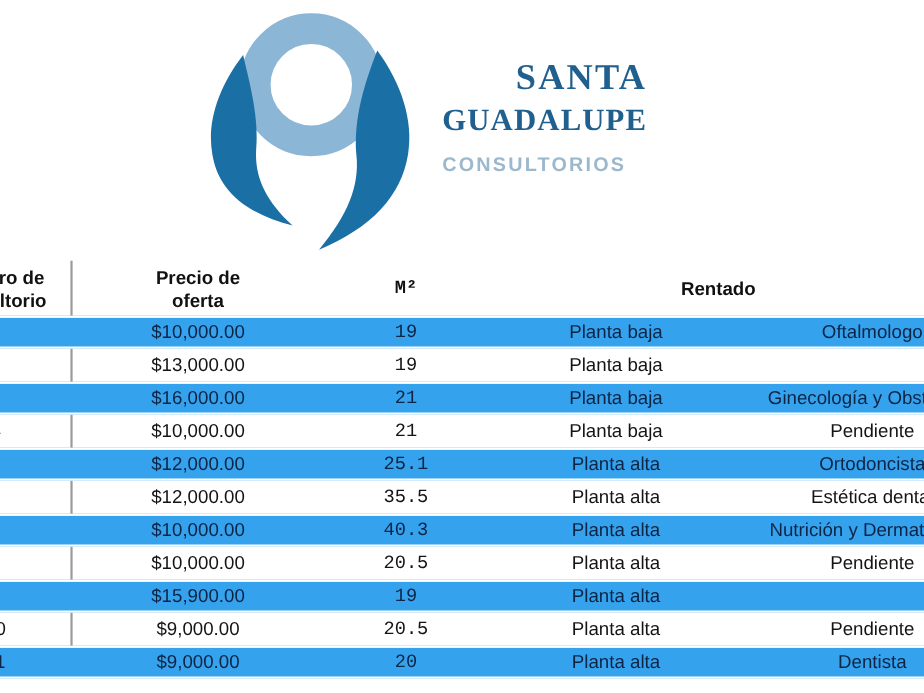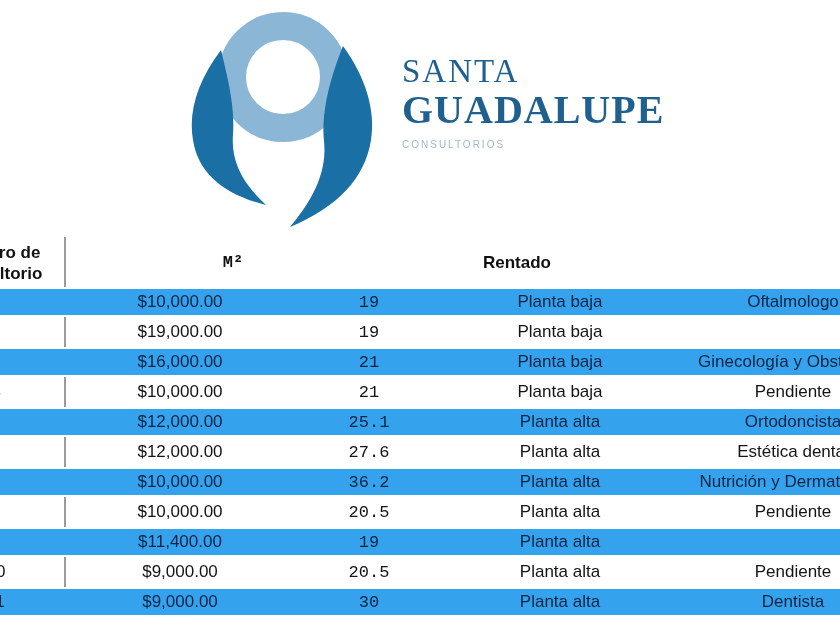--- a/index.html
+++ b/index.html
@@ -5,23 +5,23 @@
   html,body{margin:0;padding:0;}
   body{
     width:840px;height:630px;overflow:hidden;background:#ffffff;position:relative;
     font-family:"Liberation Sans",sans-serif;
   }
   .stage{position:absolute;inset:0;width:840px;height:630px;overflow:hidden;background:#fff;}
 
   
   .logo-svg{position:absolute;left:0;top:0;width:420px;height:235px;}
   .wordmark{position:absolute;left:402px;top:54px;color:var(--brand-title);}
-  .wm1{font-family:"Liberation Serif",serif;font-weight:normal;font-size:33px;line-height:34px;letter-spacing:2px;}
-  .wm2{font-family:"Liberation Serif",serif;font-weight:bold;font-size:40px;line-height:40px;letter-spacing:1px;margin-top:2px;}
-  .wm3{font-size:10px;letter-spacing:2px;color:var(--brand-subtitle);margin-top:9px;}
+  .wm1{font-family:"Liberation Serif",serif;font-weight:bold;font-size:33px;line-height:34px;letter-spacing:2px;text-align:right;}
+  .wm2{font-family:"Liberation Serif",serif;font-weight:bold;font-size:28px;line-height:40px;letter-spacing:1px;margin-top:2px;}
+  .wm3{font-size:18px;letter-spacing:2px;color:var(--brand-subtitle);margin-top:9px;font-weight:bold;}
 
   
   .divider{position:absolute;left:64px;top:237px;width:2px;height:376px;background:var(--divider);}
 
   
   .tablewrap{position:absolute;left:-120px;top:238px;width:1076px;}
   .thead{display:flex;height:49px;align-items:center;font-weight:bold;font-size:17px;color:#111;}
   .tbody{display:block;}
   .row{display:flex;height:30px;align-items:center;font-size:17px;color:var(--row-text);box-sizing:border-box;}
   .row.band{
@@ -56,35 +56,39 @@
   </div>
 
   <div class="divider"></div>
 
   <div class="tablewrap">
     <div class="thead">
       <div class="cell c1 two">
         <span>Número de</span>
         <span>consultorio</span>
       </div>
+      <div class="cell c2 two">
+        <span>Precio de</span>
+        <span>oferta</span>
+      </div>
       <div class="cell c3">M²</div>
       <div class="cell c5">Rentado</div>
     </div>
     <div class="tbody">
   <div class="row band">
     <div class="cell c1">1</div>
     <div class="cell c2">$10,000.00</div>
     <div class="cell c3">19</div>
     <div class="cell c4">Planta baja</div>
     <div class="cell c5">Oftalmologo</div>
   </div>
 
   <div class="row">
     <div class="cell c1">2</div>
-    <div class="cell c2">$19,000.00</div>
+    <div class="cell c2">$13,000.00</div>
     <div class="cell c3">19</div>
     <div class="cell c4">Planta baja</div>
     <div class="cell c5"></div>
   </div>
 
   <div class="row band">
     <div class="cell c1">3</div>
     <div class="cell c2">$16,000.00</div>
     <div class="cell c3">21</div>
     <div class="cell c4">Planta baja</div>
@@ -103,60 +107,60 @@
     <div class="cell c1">5</div>
     <div class="cell c2">$12,000.00</div>
     <div class="cell c3">25.1</div>
     <div class="cell c4">Planta alta</div>
     <div class="cell c5">Ortodoncista</div>
   </div>
 
   <div class="row">
     <div class="cell c1">6</div>
     <div class="cell c2">$12,000.00</div>
-    <div class="cell c3">27.6</div>
+    <div class="cell c3">35.5</div>
     <div class="cell c4">Planta alta</div>
     <div class="cell c5">Estética dental</div>
   </div>
 
   <div class="row band">
     <div class="cell c1">7</div>
     <div class="cell c2">$10,000.00</div>
-    <div class="cell c3">36.2</div>
+    <div class="cell c3">40.3</div>
     <div class="cell c4">Planta alta</div>
     <div class="cell c5">Nutrición y Dermatología</div>
   </div>
 
   <div class="row">
     <div class="cell c1">8</div>
     <div class="cell c2">$10,000.00</div>
     <div class="cell c3">20.5</div>
     <div class="cell c4">Planta alta</div>
     <div class="cell c5">Pendiente</div>
   </div>
 
   <div class="row band">
     <div class="cell c1">9</div>
-    <div class="cell c2">$11,400.00</div>
+    <div class="cell c2">$15,900.00</div>
     <div class="cell c3">19</div>
     <div class="cell c4">Planta alta</div>
     <div class="cell c5"></div>
   </div>
 
   <div class="row">
     <div class="cell c1">10</div>
     <div class="cell c2">$9,000.00</div>
     <div class="cell c3">20.5</div>
     <div class="cell c4">Planta alta</div>
     <div class="cell c5">Pendiente</div>
   </div>
 
   <div class="row band">
     <div class="cell c1">11</div>
     <div class="cell c2">$9,000.00</div>
-    <div class="cell c3">30</div>
+    <div class="cell c3">20</div>
     <div class="cell c4">Planta alta</div>
     <div class="cell c5">Dentista</div>
   </div>
 </div>
   </div>
 
 </div>
 
 </body></html>

